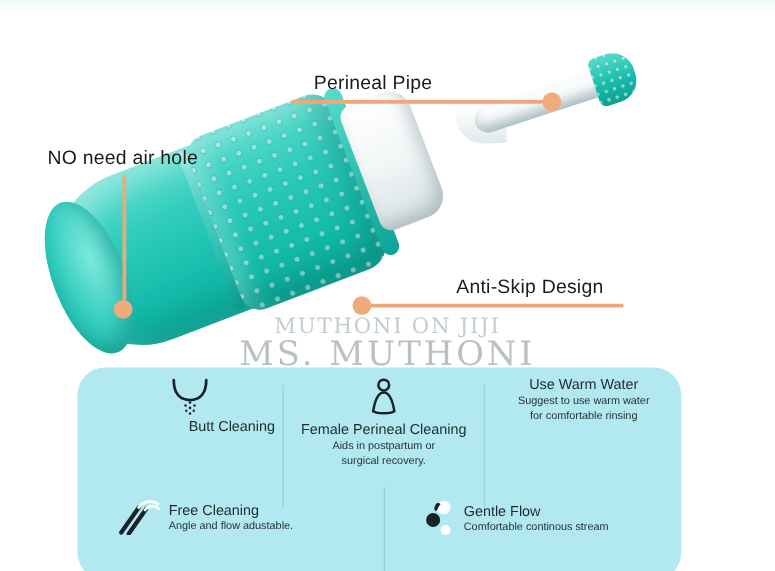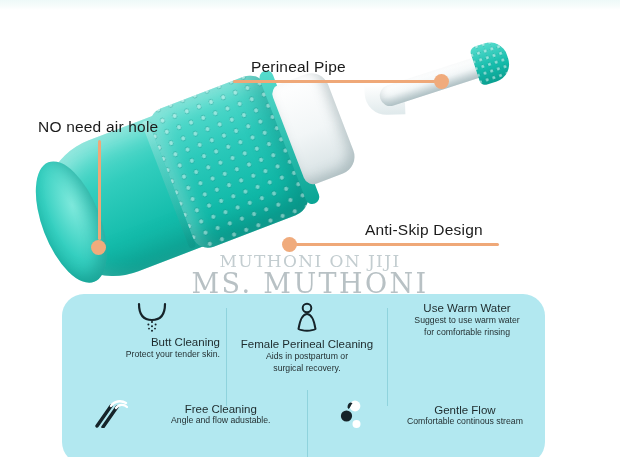--- a/index.html
+++ b/index.html
@@ -93,21 +93,21 @@
   .panel{position:absolute;left:62px;top:294px;width:483px;height:170px;
     background:#b2e8f0;border-radius:22px 22px 22px 22px;overflow:hidden;}
   .panel-inner{position:absolute;left:0;top:0;width:483px;height:170px;}
 
   .vdiv{position:absolute;width:1px;background:#8fd3dd;}
 
   .feat{position:absolute;text-align:center;}
   .feat .ttl{font-size:11.5px;color:#1d2a2c;white-space:nowrap;}
   .feat .sub{font-size:8.7px;color:#253133;line-height:11px;margin-top:1px;}
   .feat-h{position:absolute;display:flex;align-items:center;gap:7px;}
-  .feat-h .txt{text-align:center;margin-left:36px;}
+  .feat-h .txt{text-align:left;}
   .feat-h .ttl{font-size:11.5px;color:#1d2a2c;white-space:nowrap;}
   .feat-h .sub{font-size:8.7px;color:#253133;white-space:nowrap;}
 
   .ico{position:relative;}
 
   
   .ico-butt{width:40px;height:32px;margin:0 auto 2px;}
   
   .ico-person{width:30px;height:34px;margin:0 auto 2px;}
   
@@ -175,21 +175,20 @@
             <circle cx="20" cy="20" r="1.05" fill="#16242a"></circle>
             <circle cx="16.4" cy="22.4" r="1.0" fill="#16242a"></circle>
             <circle cx="23.6" cy="22.4" r="1.0" fill="#16242a"></circle>
             <circle cx="20" cy="24.3" r="1.05" fill="#16242a"></circle>
             <circle cx="17" cy="26.6" r="0.95" fill="#16242a"></circle>
             <circle cx="23" cy="26.6" r="0.95" fill="#16242a"></circle>
             <circle cx="20" cy="28.8" r="1.0" fill="#16242a"></circle>
           </svg>
         </div>
         <div class="ttl">Butt Cleaning</div>
-        <div class="sub">Protect your tender skin.</div>
       </div>
 
       <div class="feat" style="left:168px;top:8px;width:154px;">
         <div class="ico ico-person">
           <svg viewBox="0 0 30 34" width="30" height="34">
             <circle cx="15" cy="6" r="4.3" fill="none" stroke="#16242a" stroke-width="2"></circle>
             <path d="M15 12 C10.5 12, 8 18, 6.5 27 C10 29.2, 20 29.2, 23.5 27 C22 18, 19.5 12, 15 12 Z" fill="none" stroke="#16242a" stroke-width="2" stroke-linejoin="round"></path>
           </svg>
         </div>
         <div class="ttl">Female Perineal Cleaning</div>

